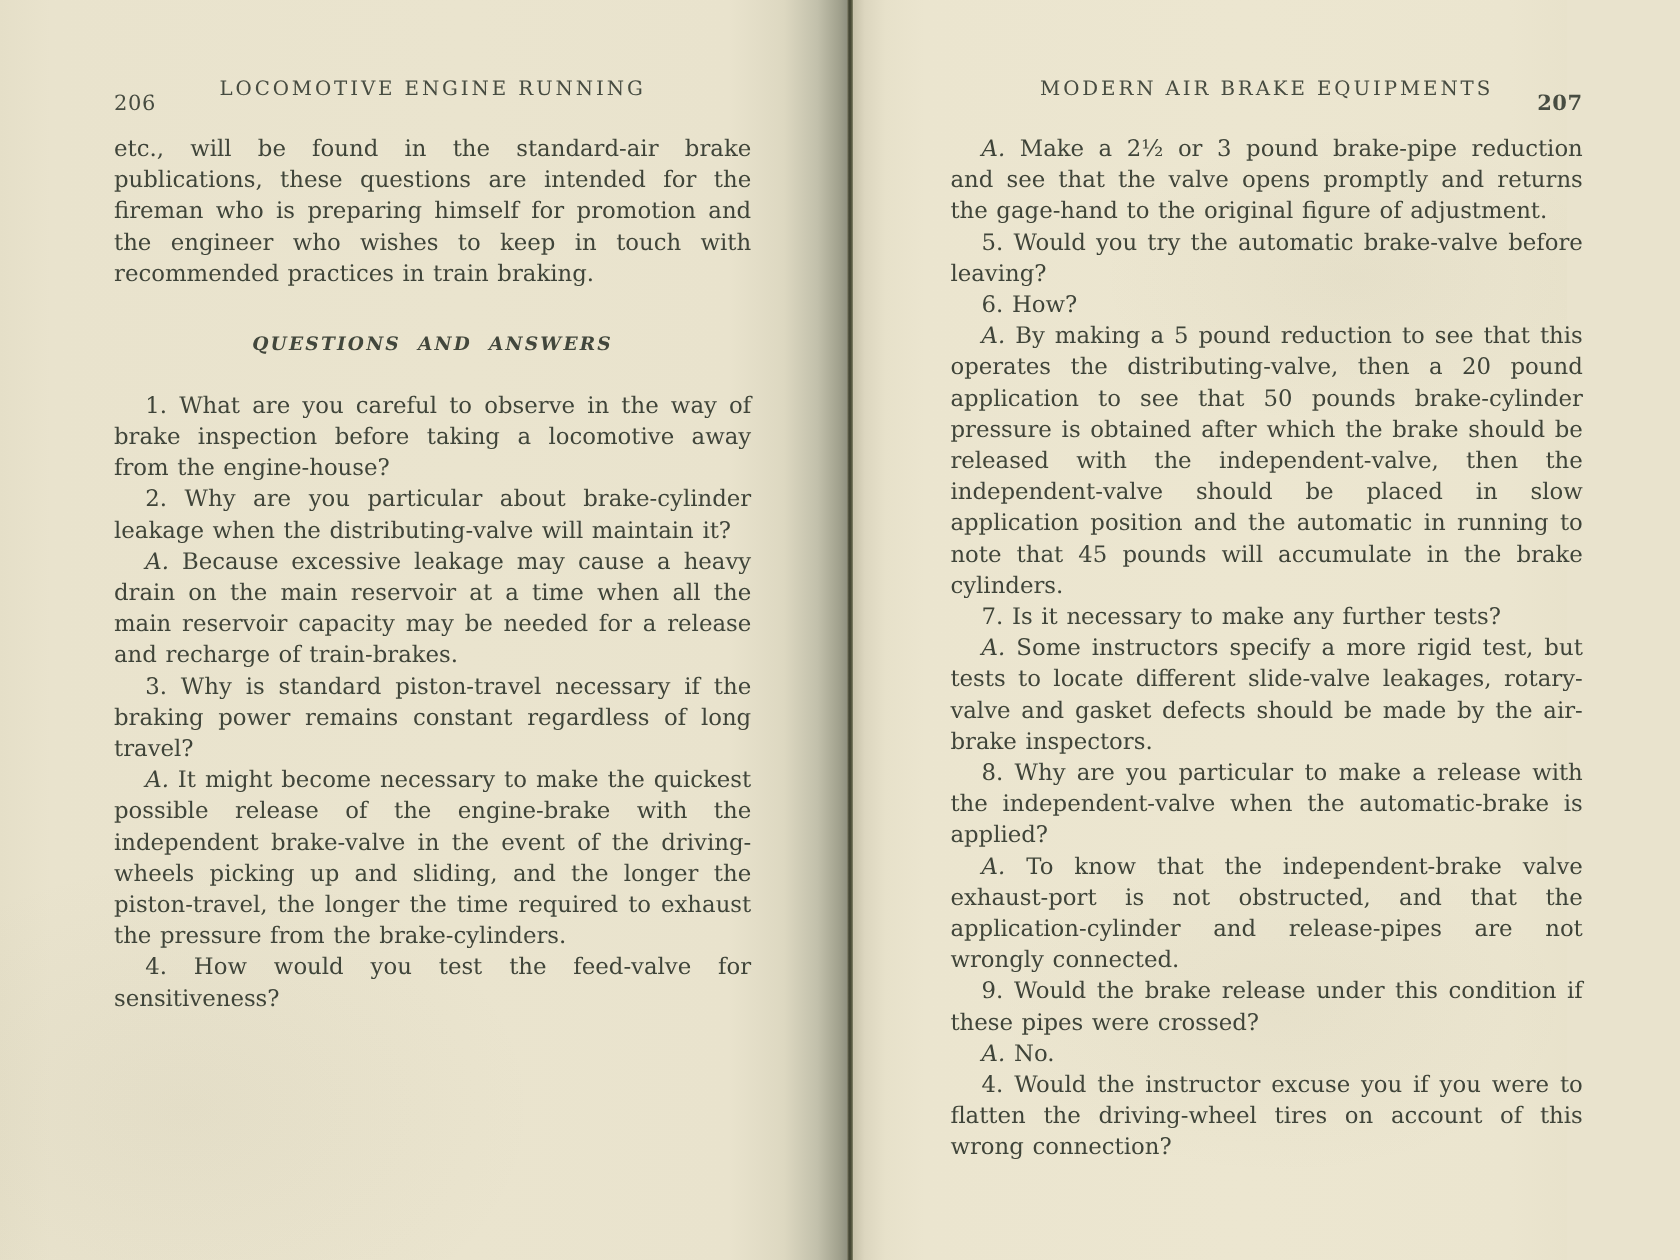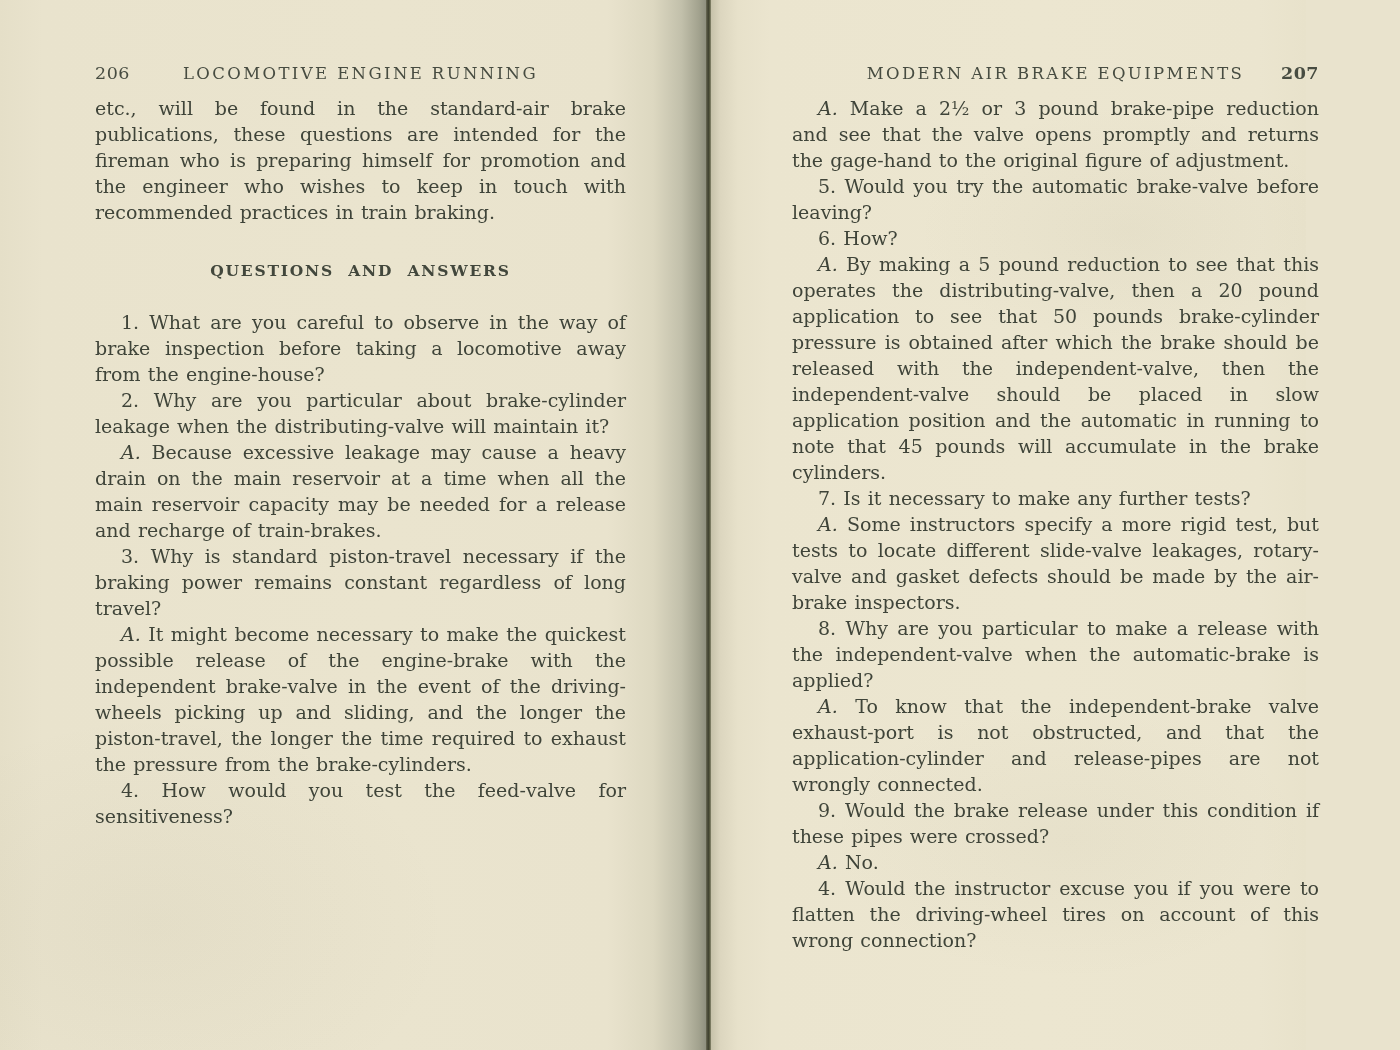--- a/index.html
+++ b/index.html
@@ -54,30 +54,30 @@
     height: 23px;
     line-height: 23px;
     font-size: 16.5px;
     letter-spacing: 2.4px;
     text-align: center;
     color: #474c41;
     white-space: nowrap;
   }
   .page-num {
     position: absolute;
-    top: 0;
+    top: 14px;
     letter-spacing: 0.5px;
     font-size: 17.5px;
     text-align: center;
   }
   .page-num.left-num  { left: 0; }
   .page-num.right-num { right: 0; font-weight: bold; }
 
   .page-body {
-    margin-top: 10px;
+    margin-top: 26px;
     font-size: 19px;
     line-height: 26px;
     text-align: justify;
     word-spacing: 0.06em;
     hyphens: auto;
     -webkit-hyphens: auto;
   }
   .para {
     margin: 0;
     text-indent: 26px;
@@ -87,20 +87,21 @@
   .lead.italic { font-style: italic; }
   .section-heading {
     margin: 33px 0 25px 0;
     text-align: center;
     text-indent: 0;
     font-weight: 700;
     font-size: 15.5px;
     letter-spacing: 1.8px;
     word-spacing: 7px;
     color: #42473c;
+    font-style: italic;
   }
 </style>
 </head>
 <body>
 
 <div class="spread">
 
   <div class="page page-left">
     <div class="column">
       <div class="page-header">

